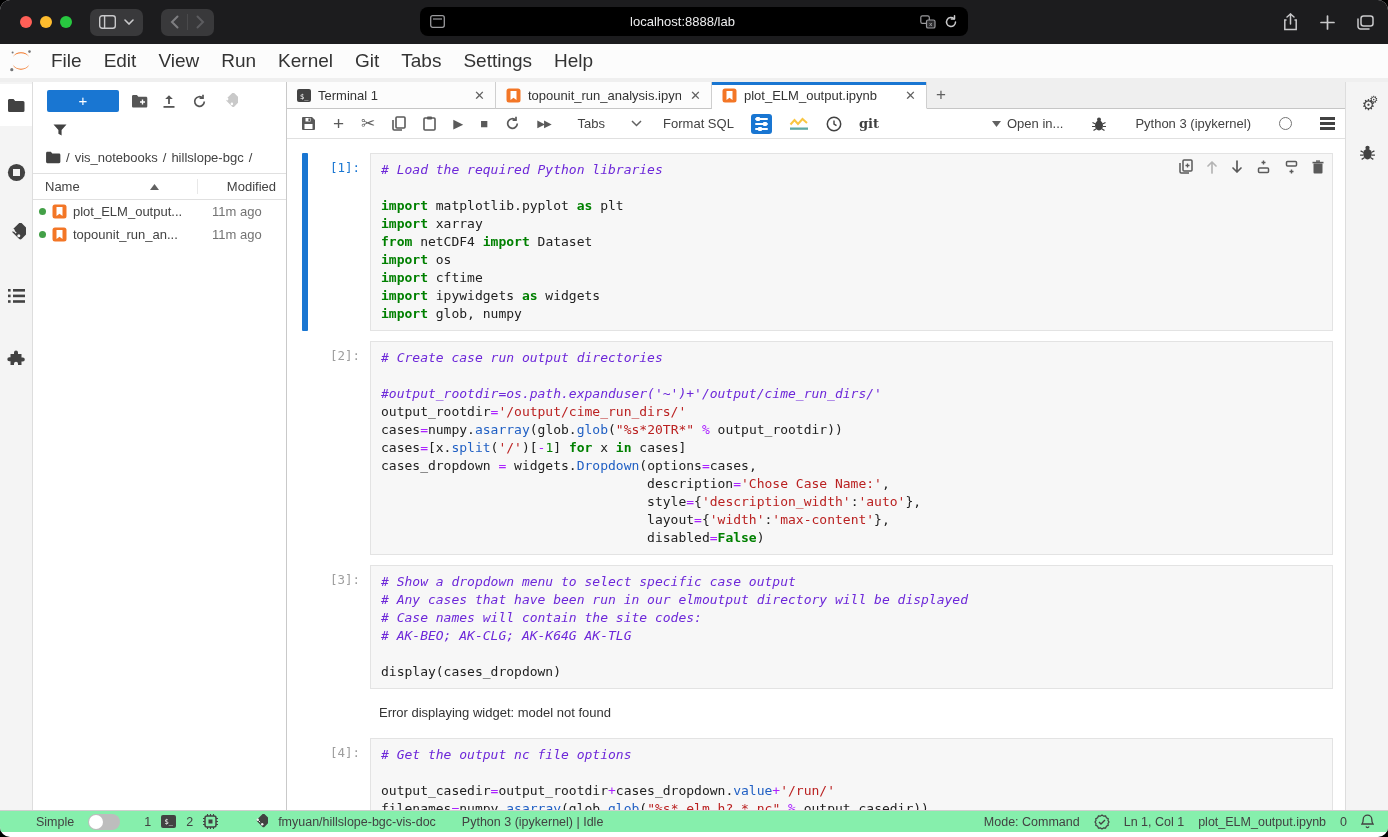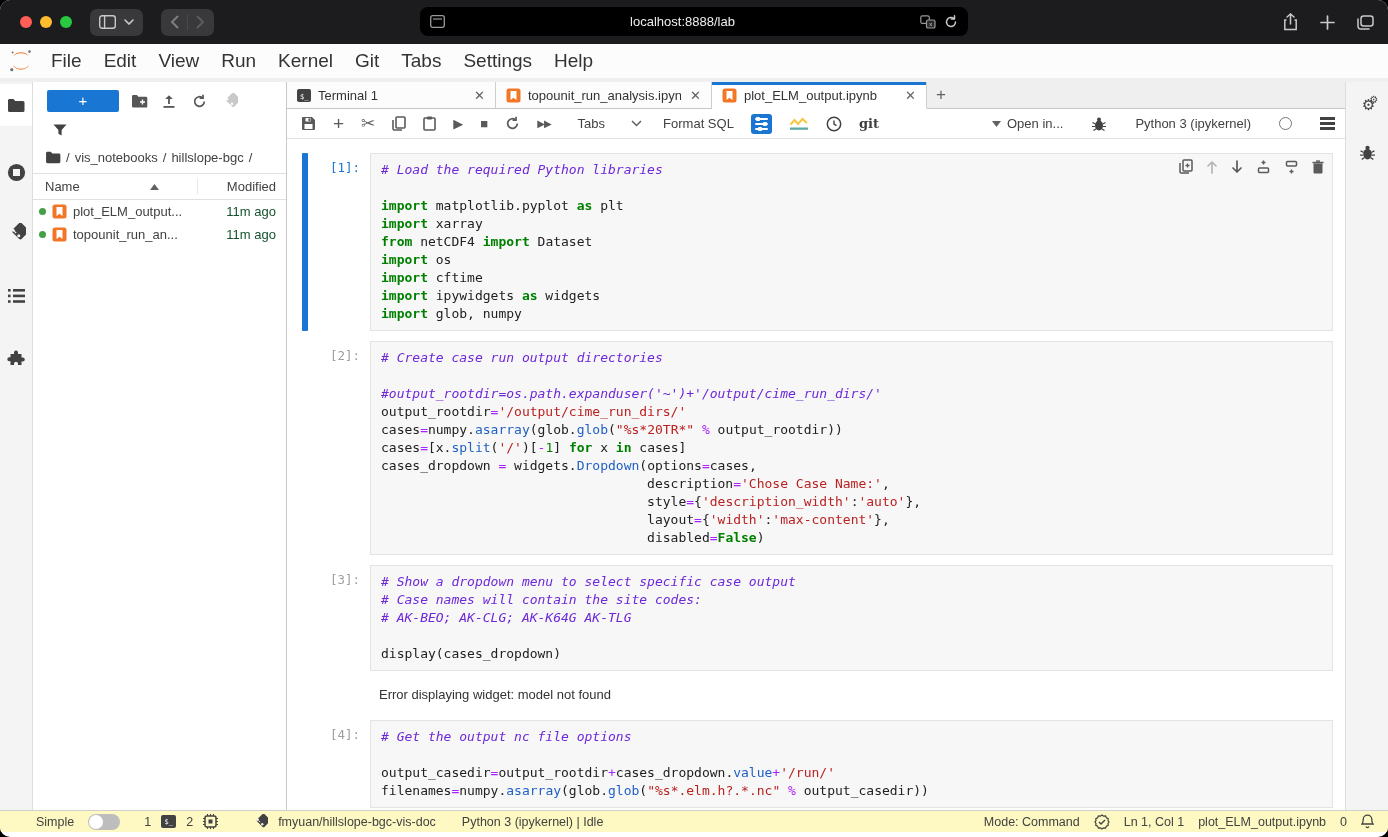--- a/index.html
+++ b/index.html
@@ -35,21 +35,21 @@
   .fp-ic { width:20px; display:flex; justify-content:center; }
   .fp-filter { padding:8px 0 4px 20px; }
   .breadcrumb { display:flex; align-items:center; gap:5px; padding:10px 0 8px 12px; color:#424242; }
   .crumb { cursor:pointer; }
   .fp-header { display:flex; align-items:center; border-top:1px solid #e0e0e0; border-bottom:1px solid #e0e0e0; padding:5px 10px 5px 12px; font-size:13px; }
   .fp-header .col-name { flex:1; display:flex; gap:6px; align-items:center; border-right:1px solid #e8e8e8; }
   .fp-header .col-mod { width:78px; text-align:right; }
   .file-row { display:flex; align-items:center; padding:4px 10px 4px 6px; gap:6px; }
   .run-dot { width:7px; height:7px; border-radius:50%; background:#43a047; flex:none; }
   .file-name { flex:1; overflow:hidden; white-space:nowrap; }
-  .file-mod { width:64px; text-align:right; color:#14532d; }
+  .file-mod { width:64px; text-align:left; color:#737373; }
 
   
   .dock { flex:1; display:flex; flex-direction:column; background:#efefef; min-width:0; }
   .tabbar { height:27px; display:flex; background:#efefef; }
   .tab { display:flex; align-items:center; gap:7px; background:#fcfcfc; border-right:1px solid #cfcfcf; border-bottom:1px solid #c6c6c6; padding:0 8px 0 10px; font-size:13px; color:#333; position:relative; }
   .tab .lbl { overflow:hidden; white-space:nowrap; flex:1; }
   .tab.active { background:#fff; border-bottom:1px solid #fff; }
   .tab.active::before { content:""; position:absolute; left:0; top:0; right:0; height:3px; background:#1976d2; }
   .tab .x { color:#616161; font-size:13px; padding:0 2px; }
   .tab-add { width:28px; display:flex; align-items:center; justify-content:center; color:#616161; font-size:17px; border-bottom:1px solid #c6c6c6; }
@@ -79,21 +79,21 @@
   .tk-c{color:#6d28d9;font-style:italic} .tk-k{color:#008000;font-weight:bold}
   .tk-s{color:#ba2121} .tk-n{color:#008000} .tk-f{color:#2160c4} .tk-o{color:#aa22ff} .tk-p{color:#212121}
   .celltools { position:absolute; top:5px; right:8px; display:flex; gap:13px; align-items:center; }
   .celltools .cbtn { color:#5a5a5a; display:flex; }
   .celltools .cbtn.dis { opacity:.42; }
   .outputrow { margin:2px 12px 8px 92px; font-size:13px; color:#333; padding:6px 0 10px 0; }
 
   .rightbar { width:43px; background:#f4f4f4; border-left:1px solid #ddd; display:flex; flex-direction:column; align-items:center; padding-top:12px; gap:30px; }
 
   
-  .statusbar { height:22px; background:#fef9c3; border-top:1px solid #cfcfcf; display:flex; align-items:center; font-size:12.5px; color:#424242; padding:0 14px 0 36px; gap:10px; }
+  .statusbar { height:22px; background:#86efac; border-top:1px solid #cfcfcf; display:flex; align-items:center; font-size:12.5px; color:#424242; padding:0 14px 0 36px; gap:10px; }
   .toggle { width:32px; height:16px; background:#bdbdbd; border-radius:8px; position:relative; margin:0 14px 0 4px; }
   .toggle .knob { position:absolute; left:1px; top:1px; width:14px; height:14px; border-radius:50%; background:#fff; }
   .sb-gap { width:14px; }
   .sb-right { margin-left:auto; display:flex; align-items:center; gap:14px; }
   .term-mini { width:15px; height:13px; background:#424242; border-radius:2px; color:#fff; font-size:7px; font-family:"DejaVu Sans Mono",monospace; display:flex; align-items:center; justify-content:center; }
 </style>
 </head>
 <body>
 
 <div class="window">
@@ -490,20 +490,21 @@
               <pre><span class="tk-p">                                  style</span><span class="tk-o">=</span><span class="tk-p">{</span><span class="tk-s">'description_width'</span><span class="tk-p">:</span><span class="tk-s">'auto'</span><span class="tk-p">},</span></pre>
               <pre><span class="tk-p">                                  layout</span><span class="tk-o">=</span><span class="tk-p">{</span><span class="tk-s">'width'</span><span class="tk-p">:</span><span class="tk-s">'max-content'</span><span class="tk-p">},</span></pre>
               <pre><span class="tk-p">                                  disabled</span><span class="tk-o">=</span><span class="tk-k">False</span><span class="tk-p">)</span></pre>
             </div>
           </div>
           <div class="cellrow">
             <div class="collapser"></div>
             <div class="prompt">[3]:</div>
             <div class="editor" style="margin-left: 6px;">
               <pre><span class="tk-c"># Show a dropdown menu to select specific case output</span></pre>
+              <pre><span class="tk-c"># Any cases that have been run in our elmoutput directory will be displayed</span></pre>
               <pre><span class="tk-c"># Case names will contain the site codes:</span></pre>
               <pre><span class="tk-c"># AK-BEO; AK-CLG; AK-K64G AK-TLG</span></pre>
               <pre>&nbsp;</pre>
               <pre><span class="tk-p">display(cases_dropdown)</span></pre>
             </div>
           </div>
           <div class="outputrow">Error displaying widget: model not found</div>
           <div class="cellrow">
             <div class="collapser"></div>
             <div class="prompt">[4]:</div>

